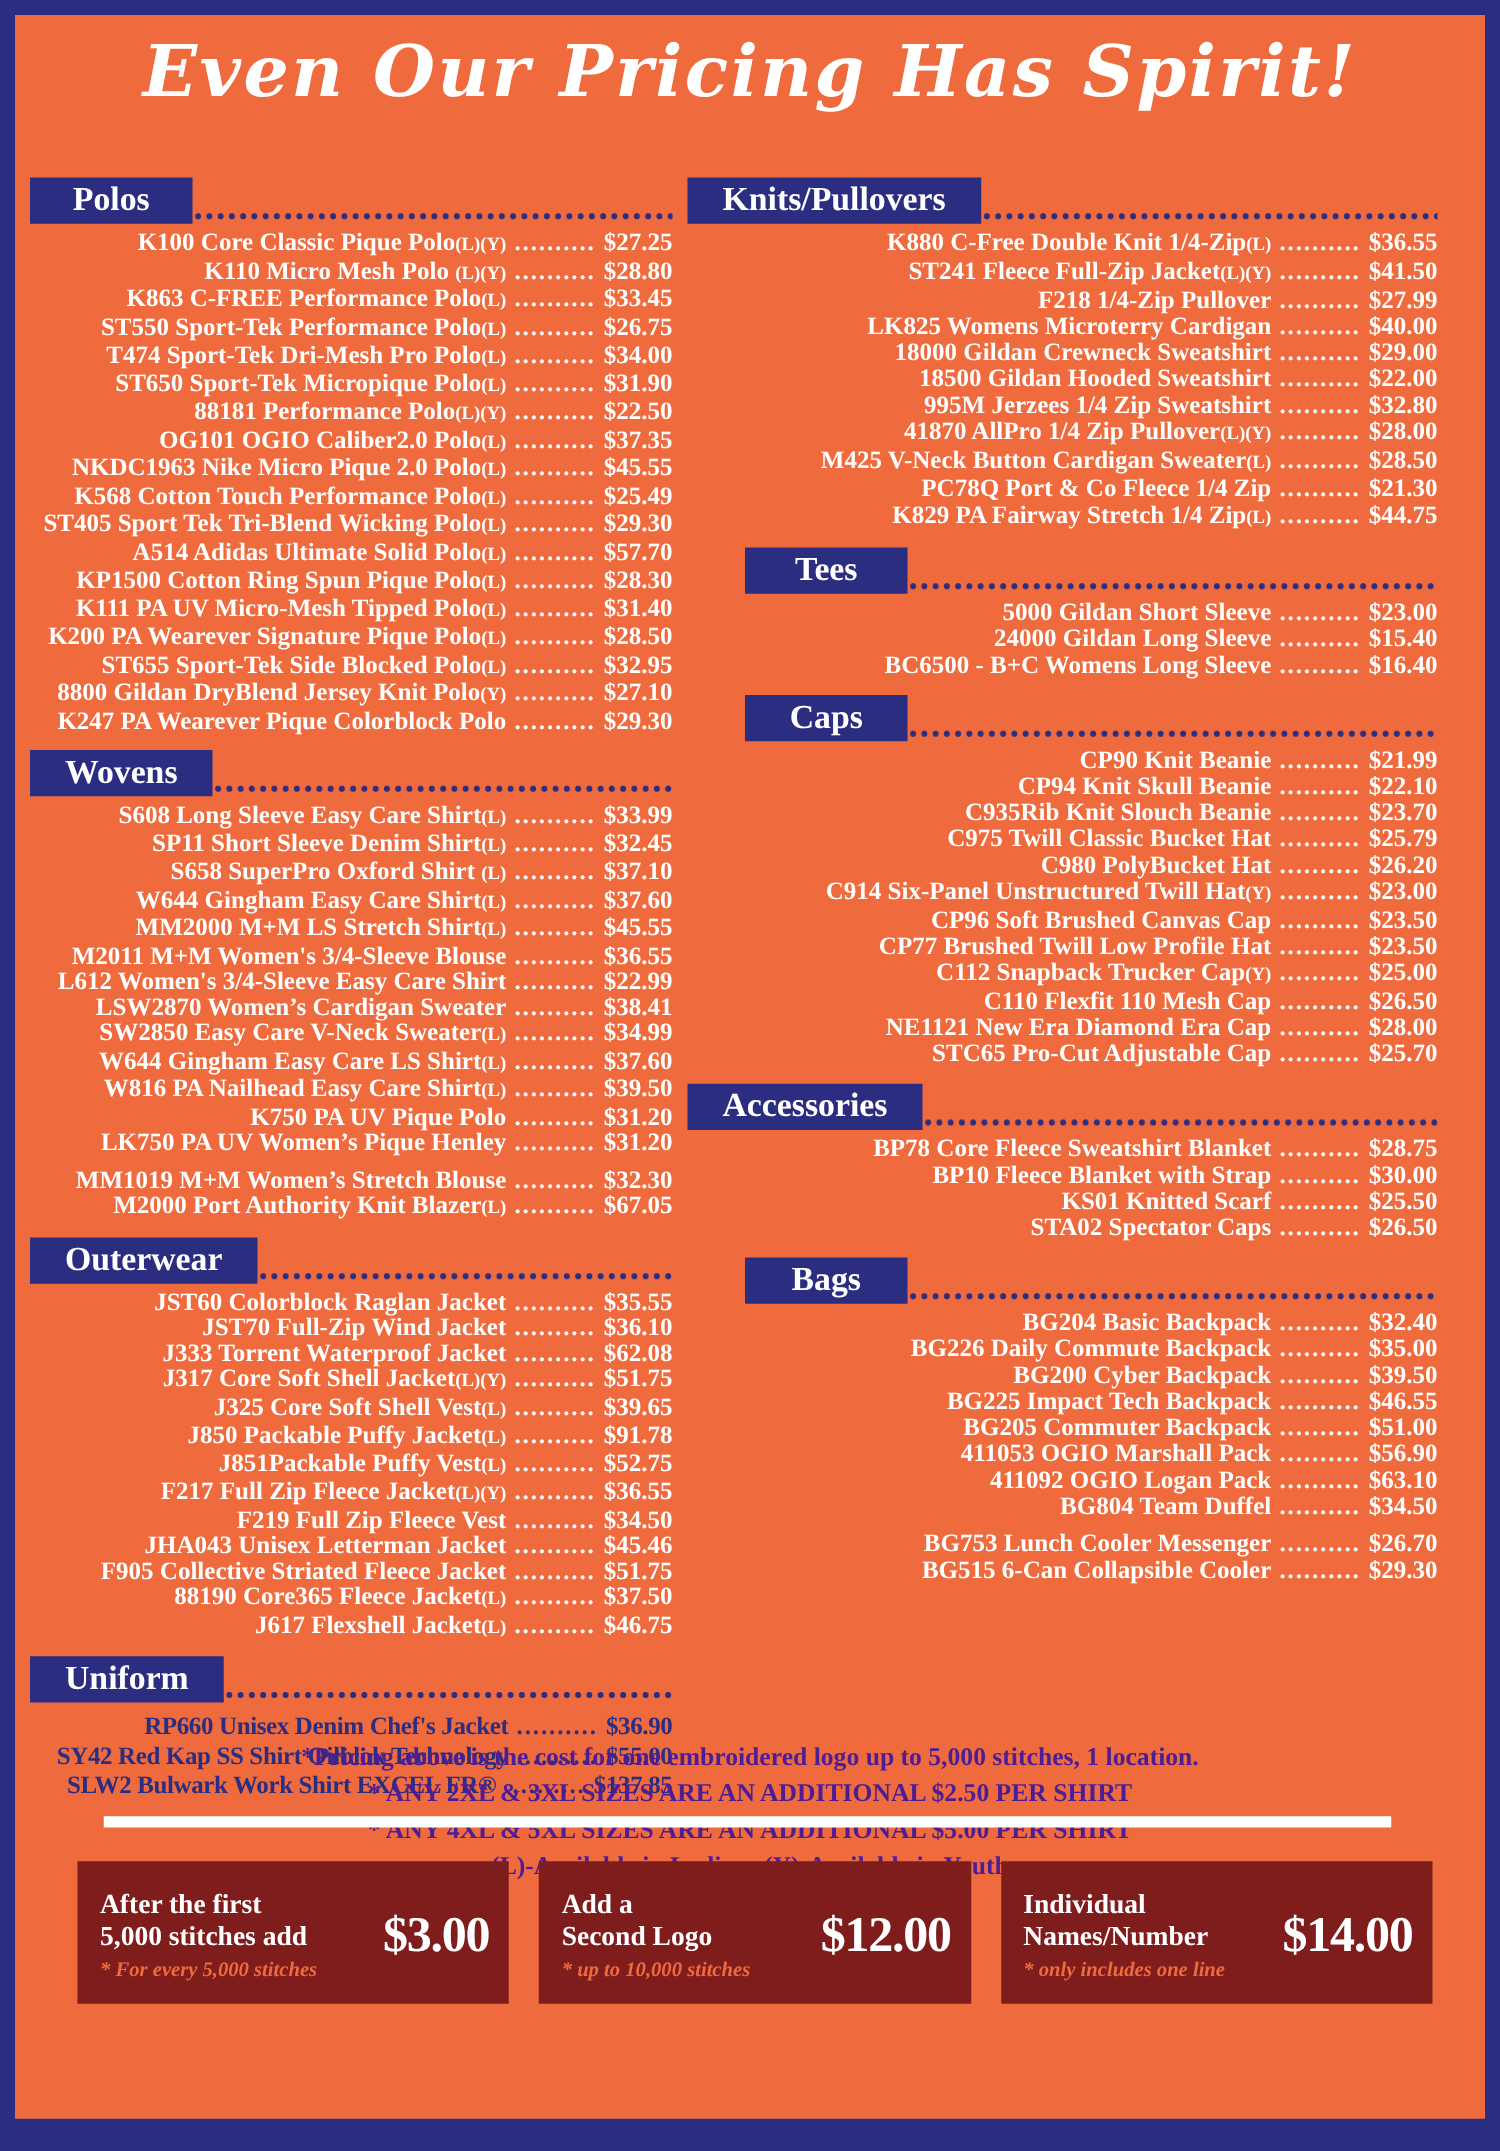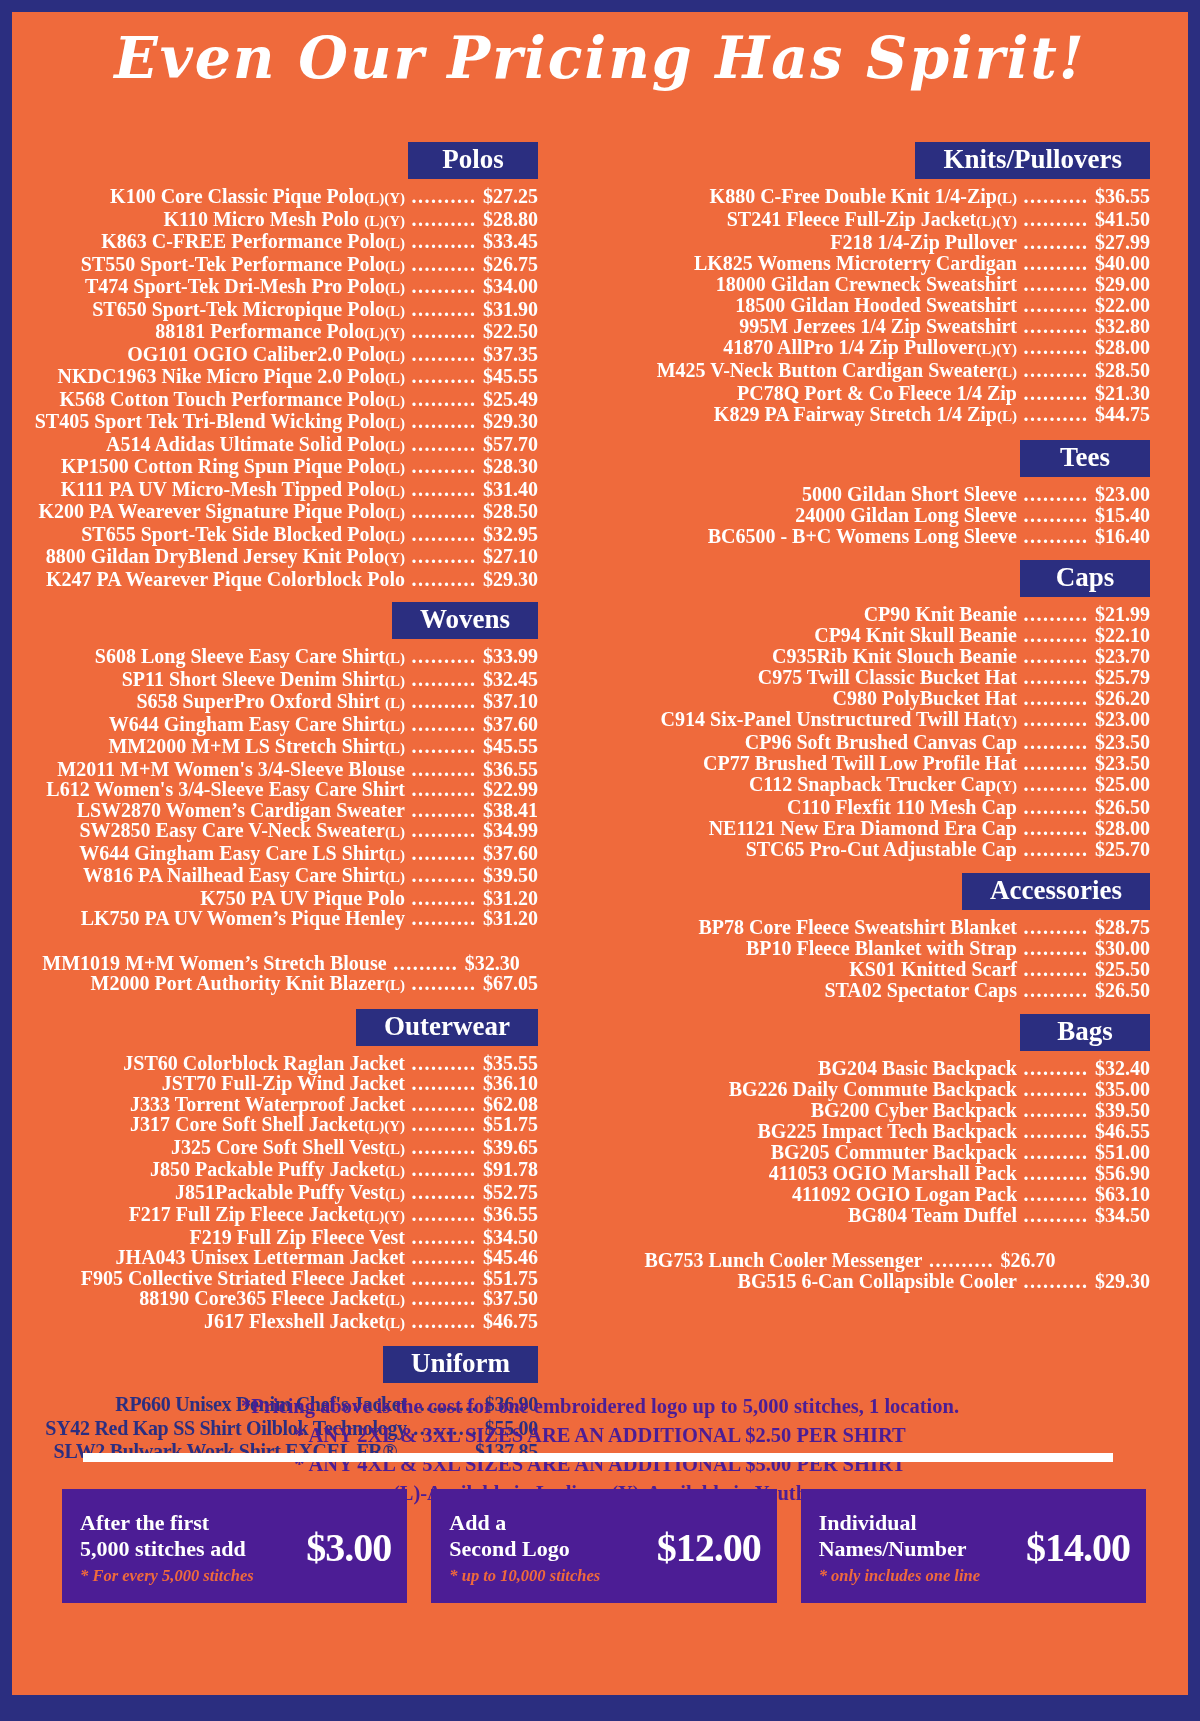--- a/index.html
+++ b/index.html
@@ -16,56 +16,56 @@
   .title {
     position:absolute; top:24px; left:0; right:0; text-align:center;
     font-family:"DejaVu Serif", serif; font-style:italic; font-weight:bold;
     font-size:57px; color:#ffffff; letter-spacing:2px; z-index:2;
   }
   .col { position:absolute; top:142px; z-index:1; }
   .col-left  { left:24px;  width:514px; }
   .col-right { left:550px; width:600px; }
   .section { margin-top:0; }
   .section + .section { margin-top:13px; }
-  .hdr { display:flex; align-items:flex-end;flex-direction:column; }
+  .hdr { display:flex; align-items:flex-end; }
   .hdr-box {
     background:#2B2E80; color:#ffffff; font-weight:bold; font-size:27px;
     padding:1px 28px 4px; text-align:center; min-width:130px; line-height:32px;
   }
   .hdr-indent .hdr-box { margin-left:46px; }
   .hdr-dots {
     flex:1; height:8px; margin-bottom:2px;
     background-image:radial-gradient(circle, #2B2E80 2.2px, rgba(0,0,0,0) 2.7px);
     background-size:9px 8px; background-repeat:repeat-x; background-position:0 center;
   }
   .items { padding-top:5px; }
   .item {
     text-align:right; white-space:nowrap; color:#ffffff;
     font-weight:bold; font-size:20px; line-height:20.5px;
   }
   .col-right .item { line-height:21px; }
   .item .mk { font-size:15px; }
   .item .dots { letter-spacing:1.5px; }
-  .item.gap { margin-top:24px;text-align:center; }
+  .item.gap { margin-top:9px; }
   .section-uniform .items { padding-top:8px; }
   .section-uniform .item { color:#2B2E80; line-height:23.5px; letter-spacing:-0.3px; }
   .footnotes {
     position:absolute; top:1392px; left:0; right:0; text-align:center;
     color:#4c1d95; font-weight:bold; font-size:20.5px; line-height:29px; z-index:1;
   }
   .divider-bar {
     position:absolute; top:1453px; left:83px; width:1030px; height:9px;
     background:#ffffff; z-index:1;
   }
   .offer-row {
     position:absolute; top:1489px; left:62px; width:1084px;
     display:flex; gap:24px; z-index:1;
   }
   .offer-box {
-    flex:1; background:#4c1d95; min-height:114px; padding:12px 16px 10px 18px;
+    flex:1; background:#7f1d1d; min-height:114px; padding:12px 16px 10px 18px;
     display:flex; align-items:center; color:#ffffff;
   }
   .offer-text { flex:1; }
   .offer-line { font-weight:bold; font-size:22px; line-height:26px; }
   .offer-note {
     color:#EF6A3C; font-style:italic; font-weight:bold; font-size:16.5px;
     margin-top:5px; line-height:18px;
   }
   .offer-price { font-weight:bold; font-size:40px; padding-left:6px; letter-spacing:-1px; }
 </style>

